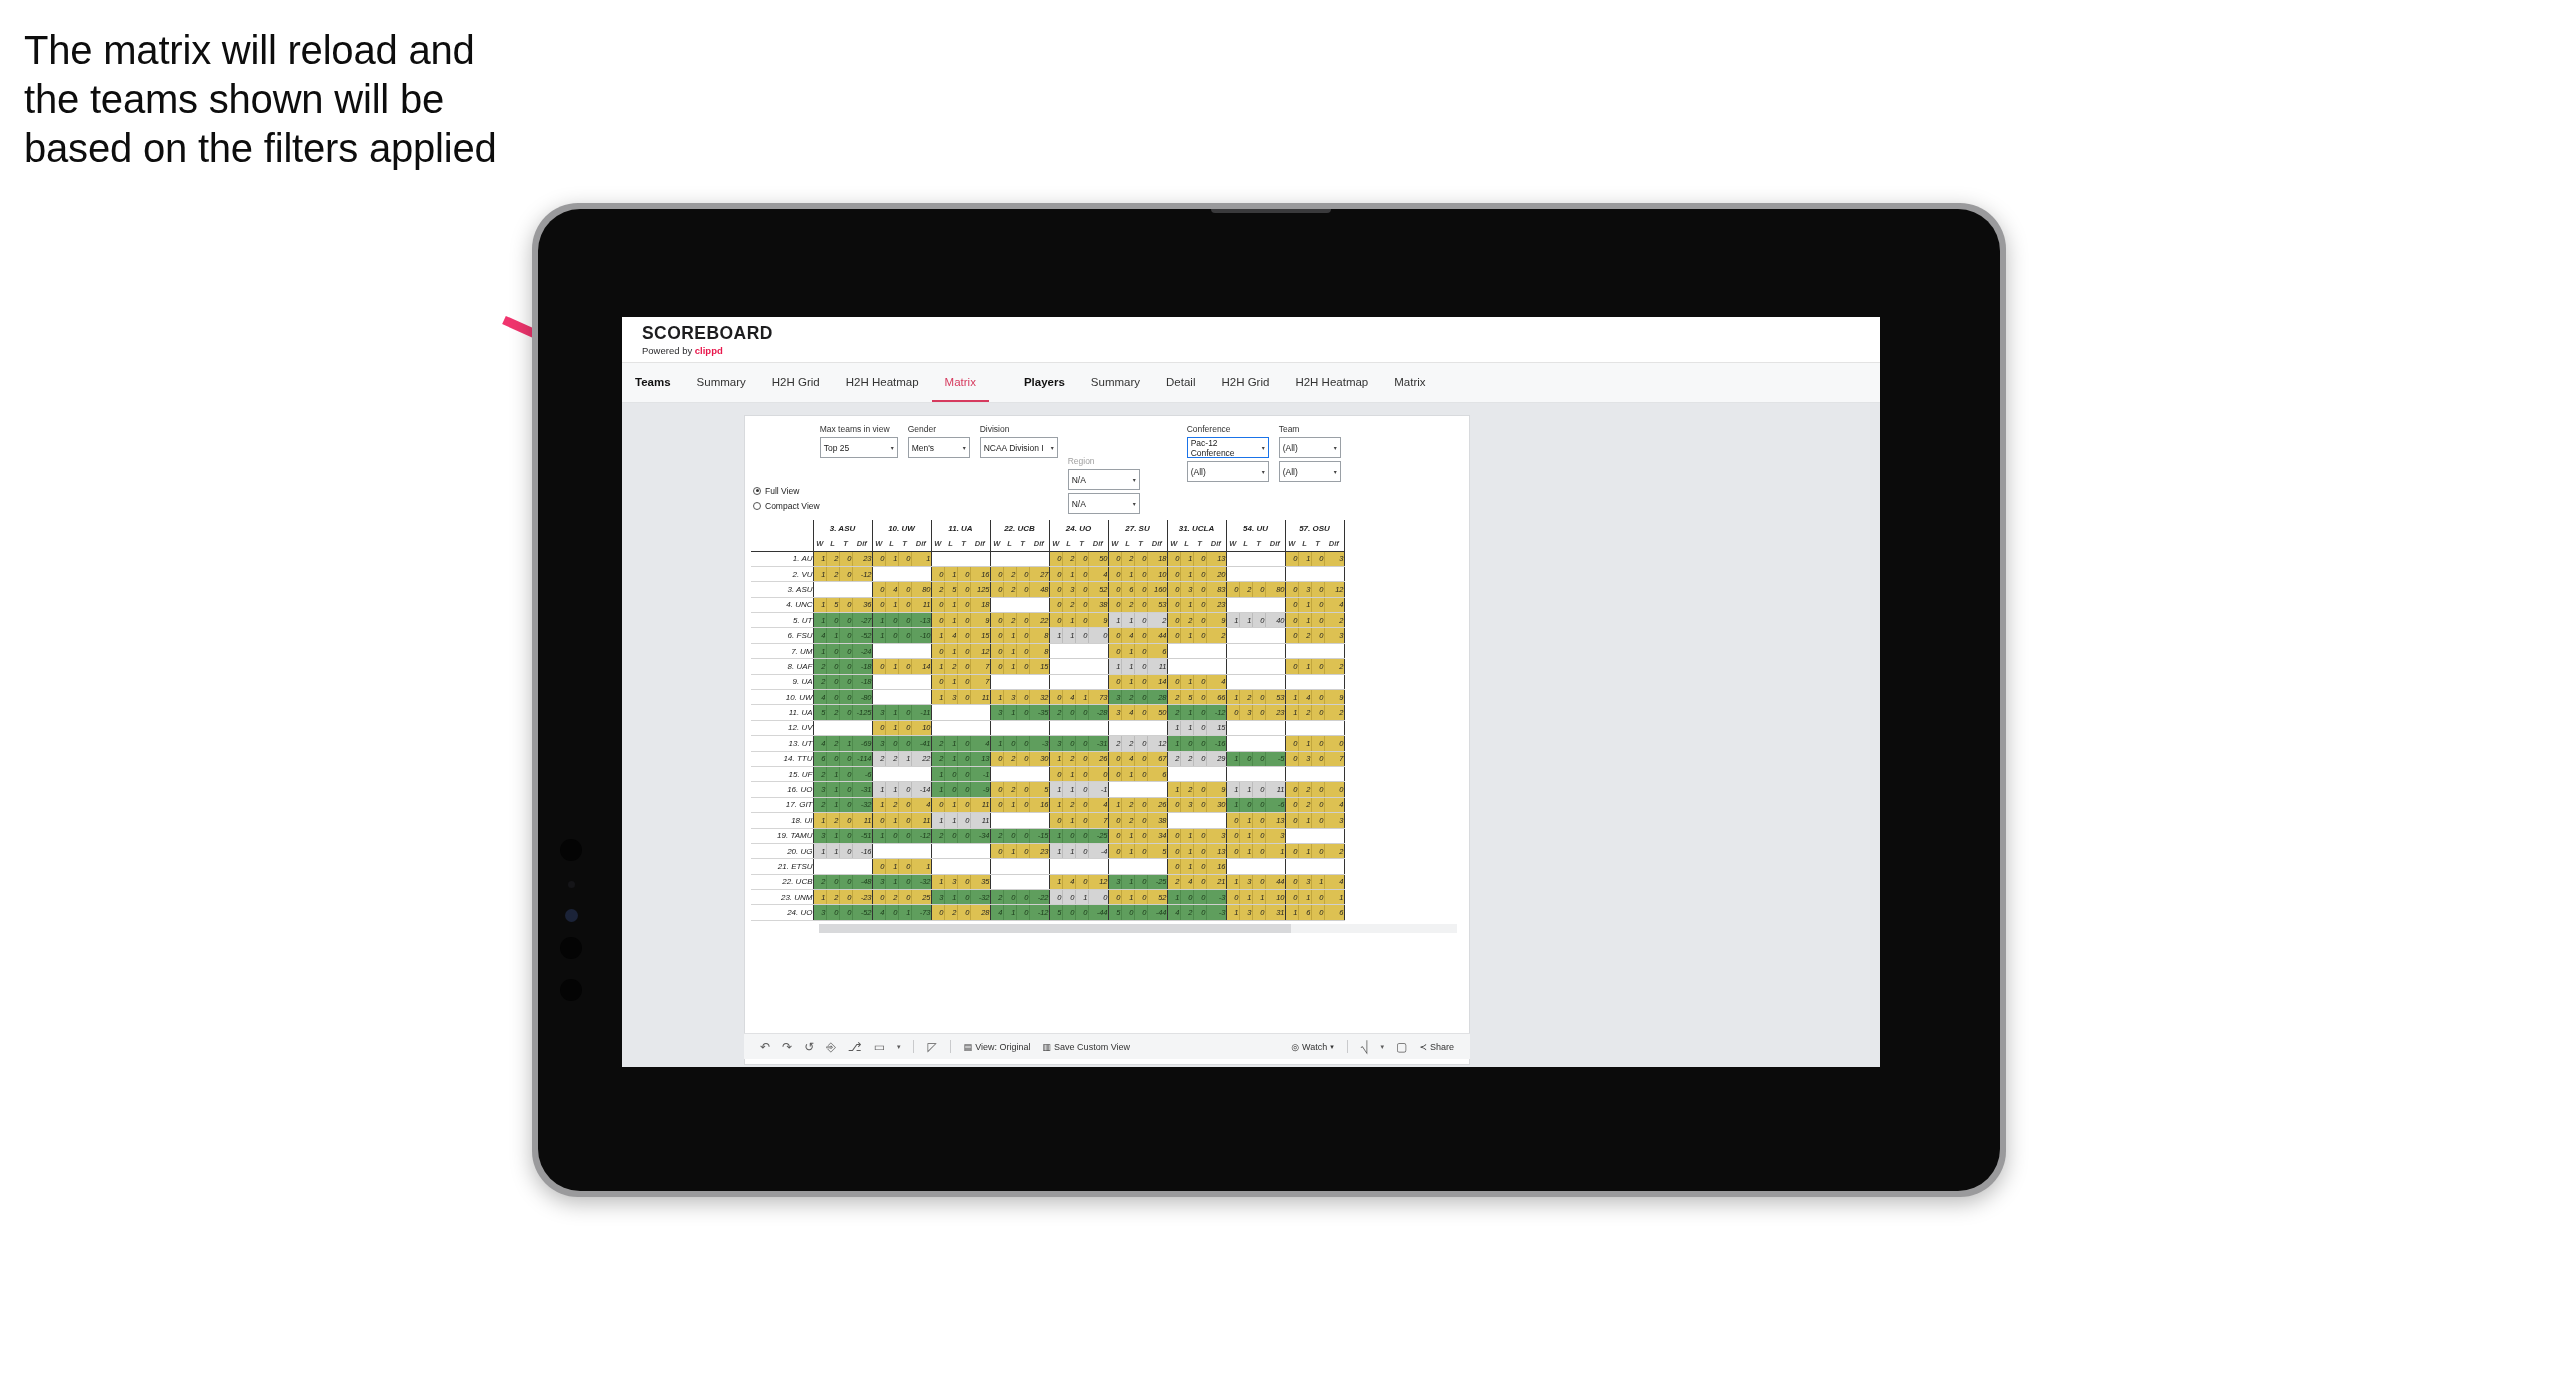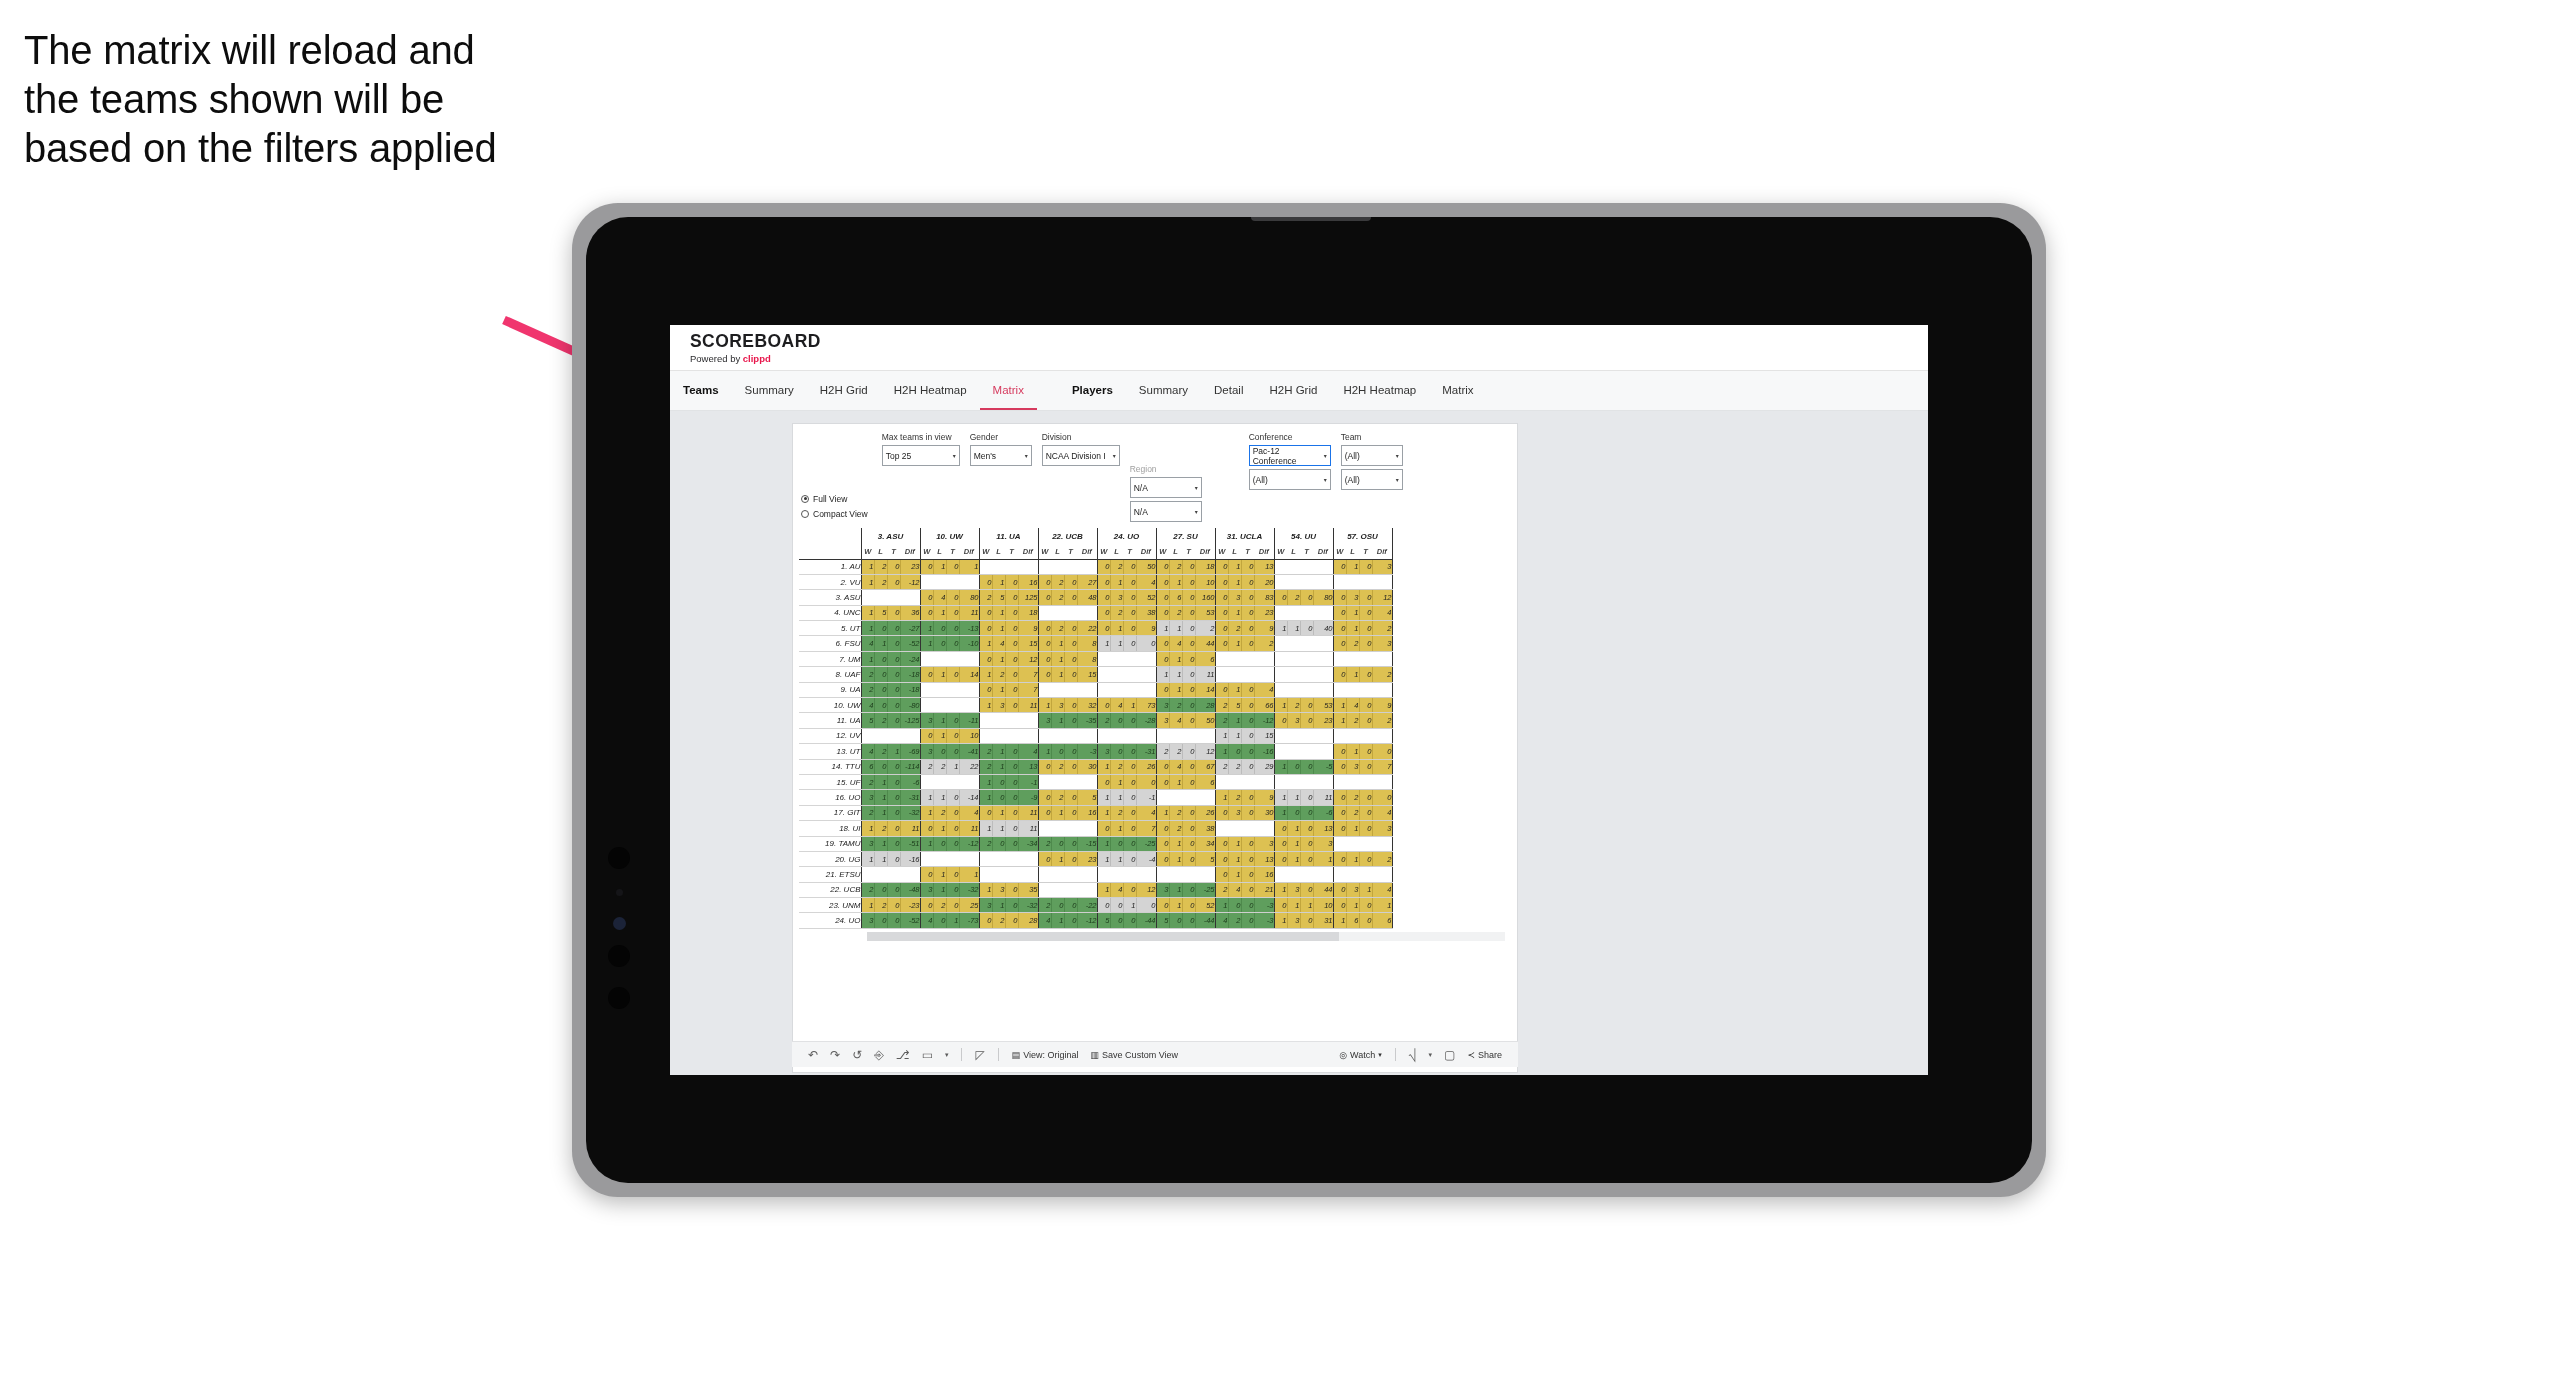--- a/index.html
+++ b/index.html
@@ -18,26 +18,26 @@
     font-size:40px; line-height:1.22; color:#0d0d0d;
     font-family:"Liberation Sans", sans-serif;
     letter-spacing:-0.2px;
   }
 
   
   #arrow-svg { position:absolute; left:480px; top:290px; width:460px; height:240px; }
 
   
   #tablet {
-    position:absolute; left:572px; top:203px;
+    position:absolute; left:532px; top:203px;
     width:1474px; height:994px;
     background:#9a9a9c;
     border-radius:46px;
     box-shadow:0 6px 22px rgba(0,0,0,.28);
-    padding:14px;
+    padding:6px;
   }
   #tablet-inner {
     width:100%; height:100%;
     background:#0b0b0b;
     border-radius:42px;
     position:relative;
     overflow:hidden;
   }
   .sensor { position:absolute; border-radius:50%; background:#040404; }
   #s1 { left:22px; top:630px; width:22px; height:22px; }
@@ -104,21 +104,21 @@
   .flabel { font-size:8.5px; color:#333; margin-bottom:2px; height:11px; }
   .flabel.muted { color:#a0a0a0; }
   .fselect {
     height:21px; border:1px solid #9aa0a6; background:#fff;
     font-size:8.5px; color:#222; display:flex; align-items:center;
     padding:0 3px; justify-content:space-between; cursor:pointer;
   }
   .fselect + .fselect { margin-top:3px; }
   .fselect.focused { border:1.5px solid #1a73e8; }
   .caret { font-size:6px; color:#444; margin-left:4px; }
-  .radio-col { display:flex; flex-direction:column; justify-content:flex-end; margin-right:14px; padding-bottom:1px; }
+  .radio-col { display:flex; flex-direction:column; justify-content:flex-end; padding-bottom:1px; }
   .radio-row { display:flex; align-items:center; font-size:8.5px; color:#222; height:15px; cursor:pointer;}
   .radio-dot {
     width:8px; height:8px; border-radius:50%; border:1px solid #555;
     margin-right:4px; display:inline-block; position:relative; background:#fff;
   }
   .radio-dot.on::after {
     content:""; position:absolute; left:1.5px; top:1.5px; width:3px; height:3px;
     border-radius:50%; background:#333;
   }
 

